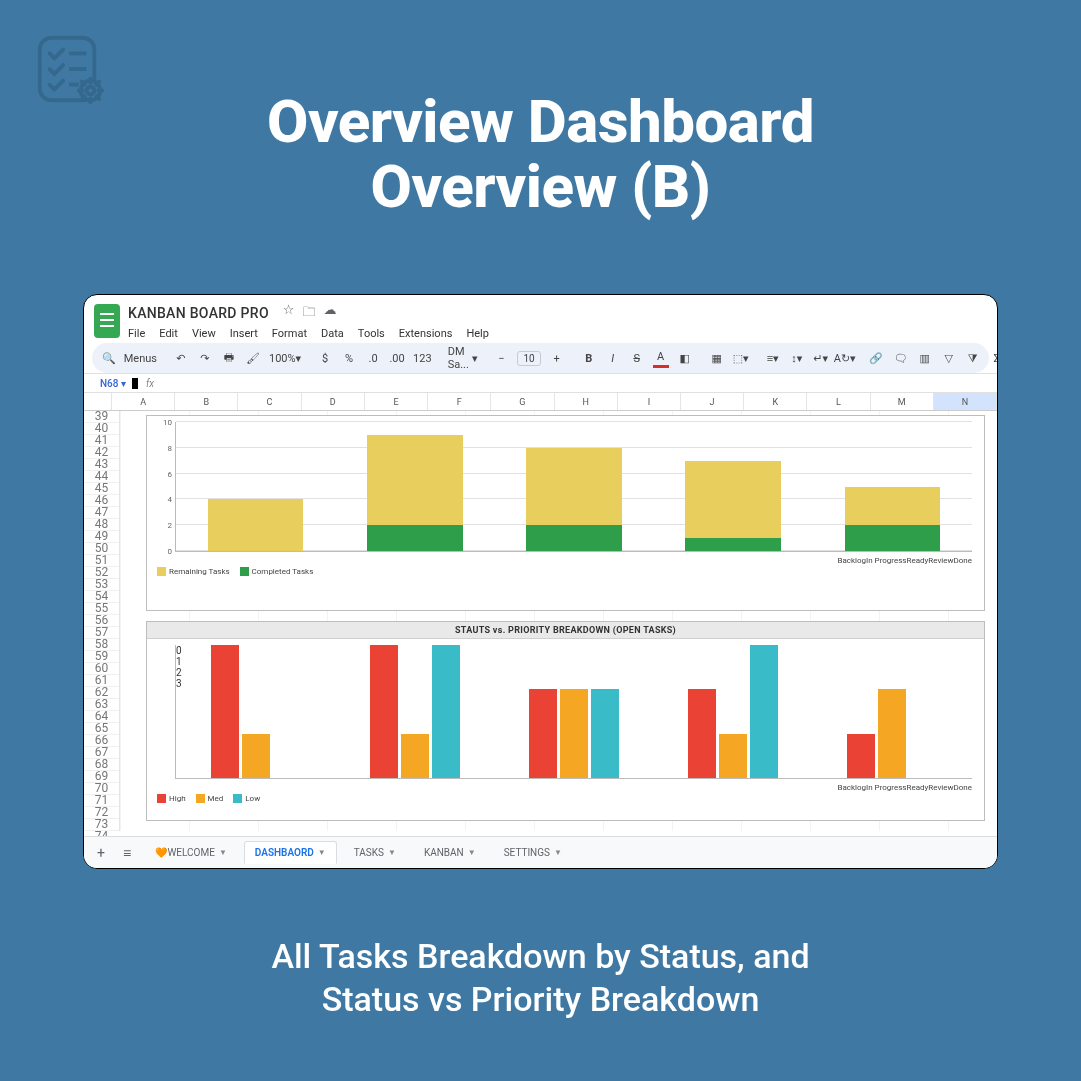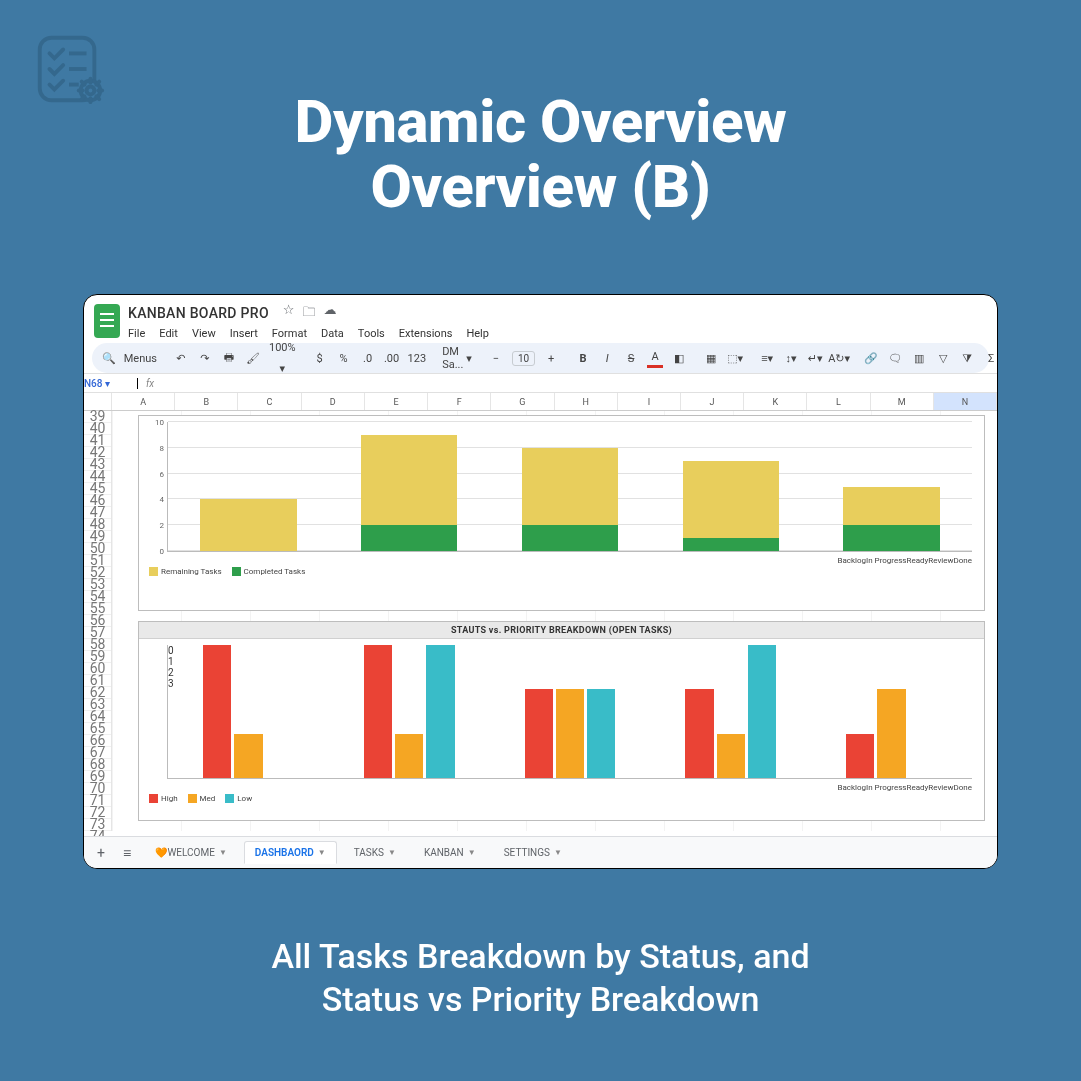--- a/index.html
+++ b/index.html
@@ -81,46 +81,46 @@
     display:flex; align-items:center;
     padding: 0 10px;
     gap: 8px;
     font-size: 11px;
     color:#444;
   }
   .tb-sep { width:1px; height:18px; background:#c7ccd1; }
   .tb-btn { display:inline-flex; align-items:center; justify-content:center; min-width:16px; height:20px; }
   .tb-pill { display:inline-flex; align-items:center; gap:3px; }
   .fontbox { background:#fff0; border:1px solid #c7ccd1; border-radius:3px; padding:1px 5px; font-size:10px;}
-  .zoom { display:flex; align-items:center; gap:8px;flex-direction:column;}
+  .zoom { display:flex; align-items:center; gap:0;}
   .fxrow {
     height: 20px; display:flex; align-items:center;
     border-top:1px solid #e0e0e0; border-bottom:1px solid #e0e0e0;
     font-size:10px; color:#666;
   }
-  .namebox { width:54px; padding-left:0; border-right:1px solid #000000; color:#3367d6; font-weight:500;}
+  .namebox { width:54px; padding-left:16px; border-right:6px solid #000000; color:#3367d6; font-weight:500;}
   .fx { padding:0 8px; font-style:italic; color:#888;}
   
   .colhdr {
     height:18px; display:flex; border-bottom:1px solid #ccc;
     font-size:9px; color:#555; background:#fff;
   }
   .rowgutter { width:28px; border-right:1px solid #e5e5e5; }
   .colcell { flex:1 0 0; text-align:center; border-right:1px solid #e5e5e5; line-height:18px;}
   .colcell.last { background:#d3e3fd; }
   
   .gridbody {
     position:relative;
     height: 420px;
     display:flex;
   }
   .rownums {
-    width:28px; border-right:1px solid #e5e5e5;
+    width:36px; border-right:1px solid #e5e5e5;
     display:flex; flex-direction:column;
-    font-size:14px; color:#777; text-align:center;
+    font-size:12px; color:#777; text-align:center;
   }
   .rownums div { flex:1 0 0; border-bottom:1px solid #f0f0f0; line-height:11px;}
   .canvas {
     position:relative; flex:1;
     background:
       repeating-linear-gradient(to right, #f3f3f3 0 1px, transparent 1px 69px);
   }
   .chartbox {
     position:absolute; left:26px; right:12px;
     border:1px solid #bdbdbd;
@@ -190,21 +190,21 @@
     <line x1="50" y1="62" x2="54" y2="62"></line>
       <line x1="70" y1="62" x2="74" y2="62"></line>
     <line x1="53" y1="53" x2="56" y2="56"></line>
       <line x1="68" y1="68" x2="71" y2="71"></line>
     <line x1="53" y1="71" x2="56" y2="68"></line>
       <line x1="68" y1="56" x2="71" y2="53"></line>
   </g>
 </svg>
 
 <h1 class="page-title">
-  <span>Dynamic Overview</span><br>
+  <span>Overview Dashboard</span><br>
   <span>Overview (B)</span>
 </h1>
 
 <div class="page-subtitle">
   <span>All Tasks Breakdown by Status, and</span><br>
   <span>Status vs Priority Breakdown</span>
 </div>
 
 <div class="sheets-frame">
 

